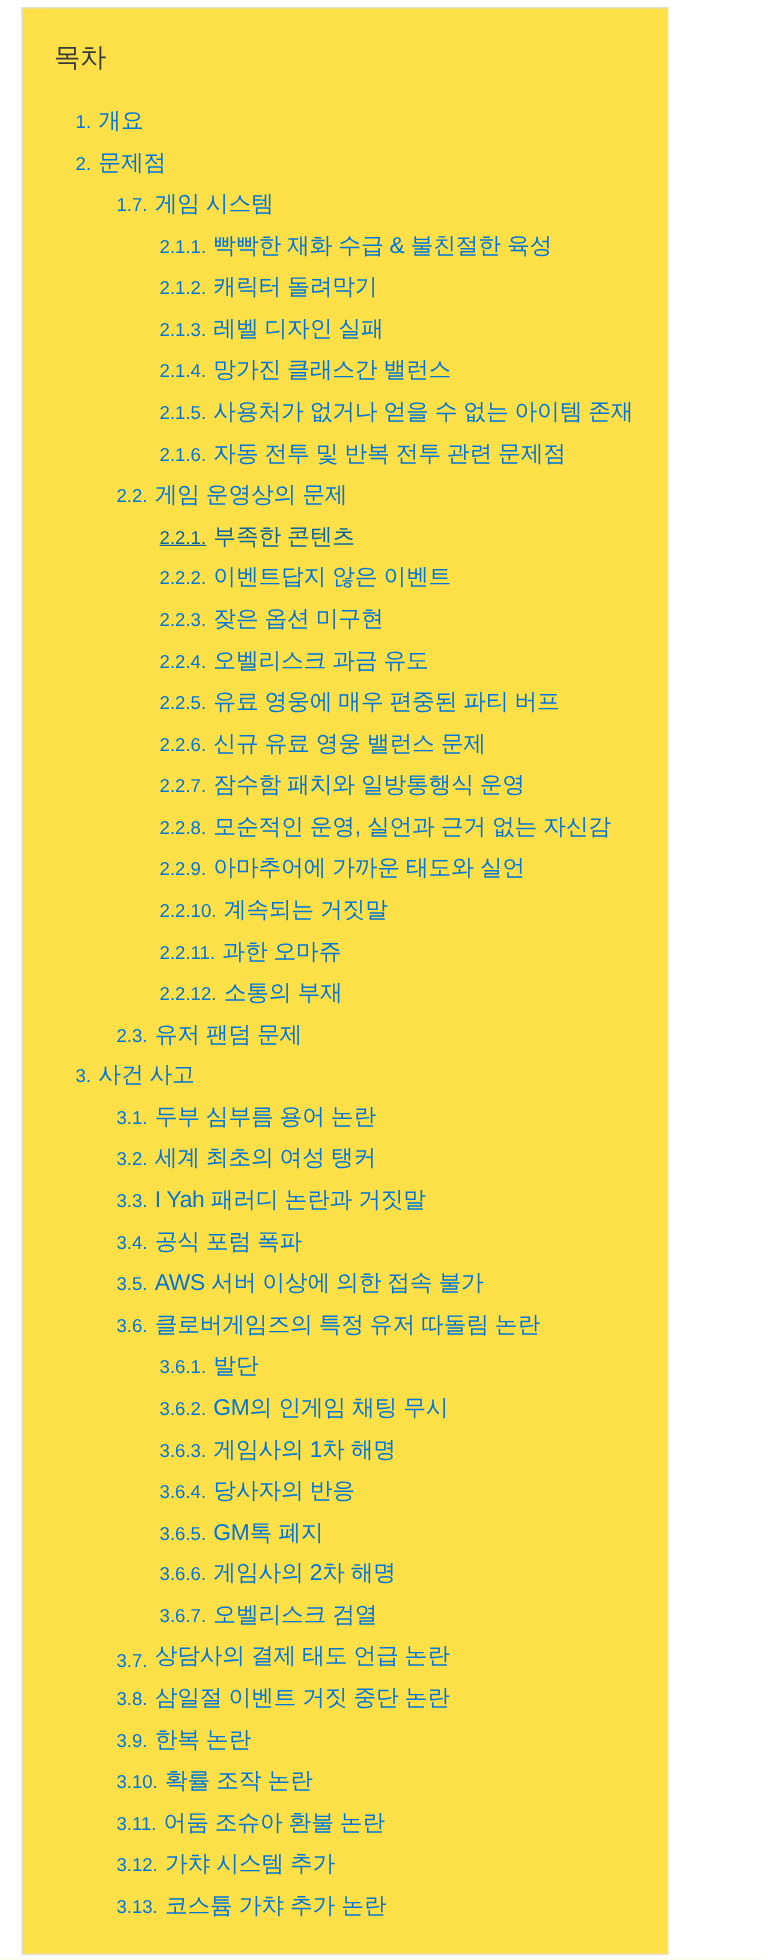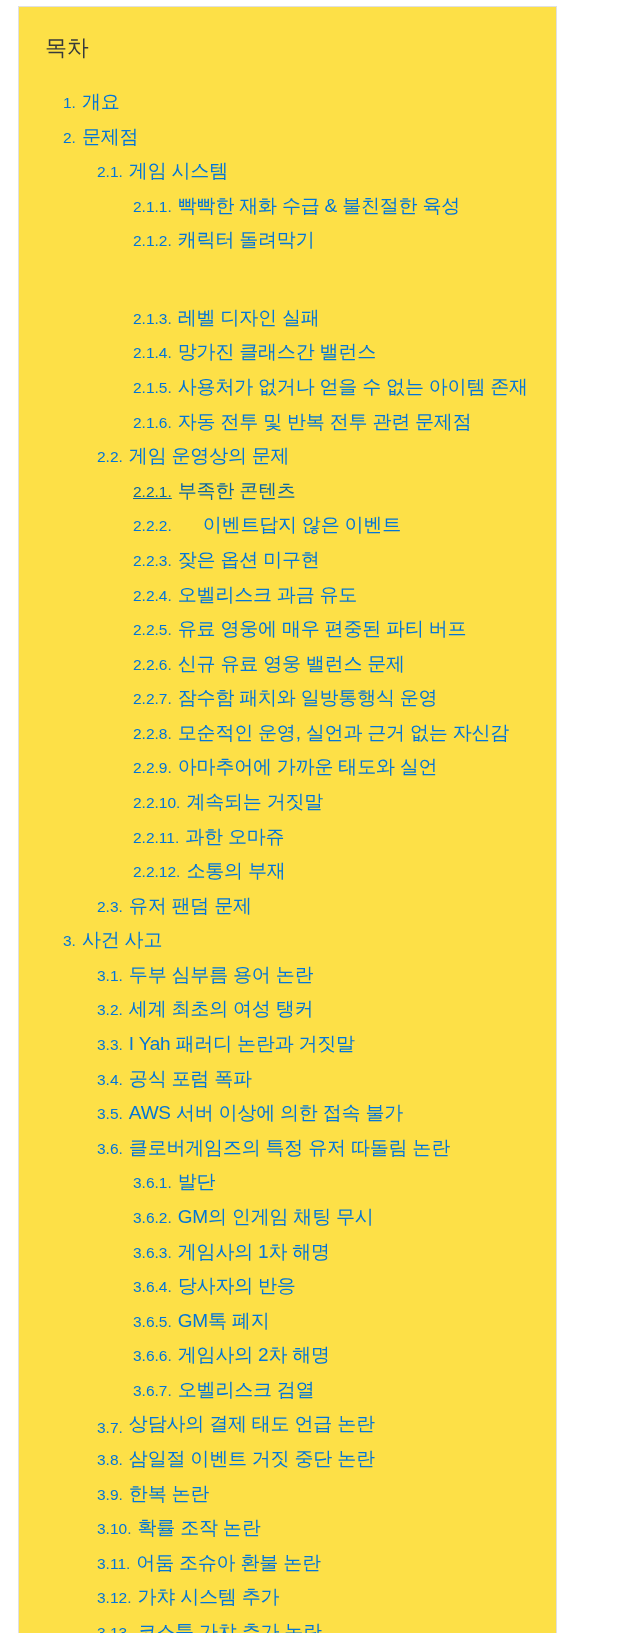--- a/index.html
+++ b/index.html
@@ -93,38 +93,38 @@
           </a>
         </li>
         <li class="toc-item lvl1">
           <a class="toc-row" href="#" style="text-decoration: none;">
             <span class="toc-num">2.</span>
             <span class="toc-text">문제점</span>
           </a>
         </li>
         <li class="toc-item lvl2">
           <a class="toc-row" href="#" style="text-decoration: none;">
-            <span class="toc-num">2.1.</span>
+            <span class="toc-num">1.7.</span>
             <span class="toc-text">게임 시스템</span>
           </a>
         </li>
         <li class="toc-item lvl3">
           <a class="toc-row" href="#" style="text-decoration: none;">
             <span class="toc-num">2.1.1.</span>
             <span class="toc-text">빡빡한 재화 수급 &amp; 불친절한 육성</span>
           </a>
         </li>
         <li class="toc-item lvl3">
           <a class="toc-row" href="#" style="text-decoration: none;">
             <span class="toc-num">2.1.2.</span>
             <span class="toc-text">캐릭터 돌려막기</span>
           </a>
         </li>
         <li class="toc-item lvl3">
-          <a class="toc-row" href="#" style="text-decoration: none; margin-top: 43px;">
+          <a class="toc-row" href="#" style="text-decoration: none;">
             <span class="toc-num">2.1.3.</span>
             <span class="toc-text">레벨 디자인 실패</span>
           </a>
         </li>
         <li class="toc-item lvl3">
           <a class="toc-row" href="#" style="text-decoration: none;">
             <span class="toc-num">2.1.4.</span>
             <span class="toc-text">망가진 클래스간 밸런스</span>
           </a>
         </li>
@@ -146,21 +146,21 @@
             <span class="toc-text">게임 운영상의 문제</span>
           </a>
         </li>
         <li class="toc-item lvl3">
           <a class="toc-row visited" href="#" style="text-decoration: none;">
             <span class="toc-num">2.2.1.</span>
             <span class="toc-text">부족한 콘텐츠</span>
           </a>
         </li>
         <li class="toc-item lvl3">
-          <a class="toc-row" href="#" style="text-decoration: none; gap: 25px;">
+          <a class="toc-row" href="#" style="text-decoration: none;">
             <span class="toc-num">2.2.2.</span>
             <span class="toc-text">이벤트답지 않은 이벤트</span>
           </a>
         </li>
         <li class="toc-item lvl3">
           <a class="toc-row" href="#" style="text-decoration: none;">
             <span class="toc-num">2.2.3.</span>
             <span class="toc-text">잦은 옵션 미구현</span>
           </a>
         </li>

